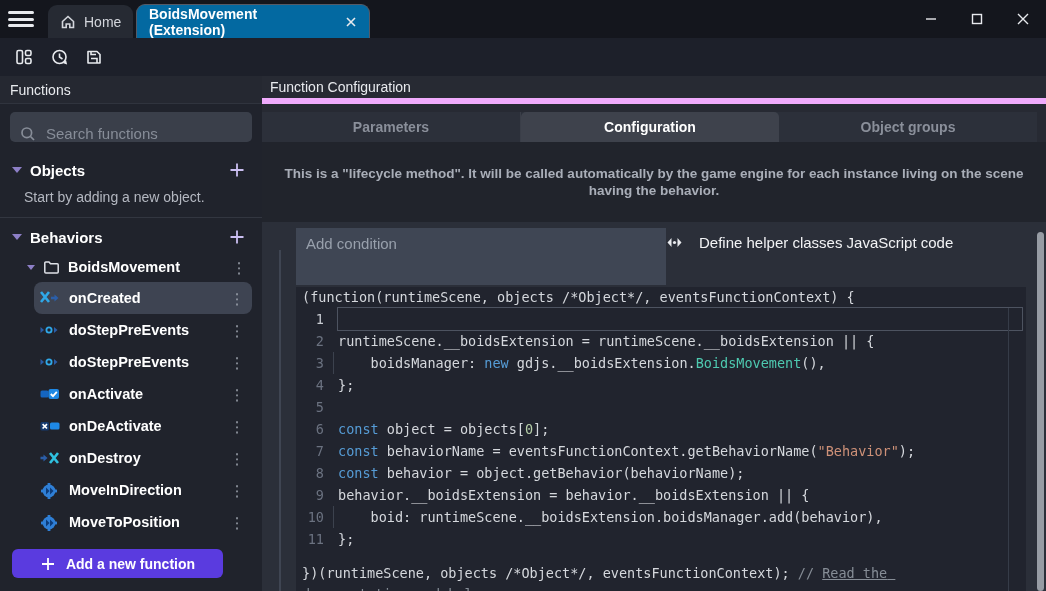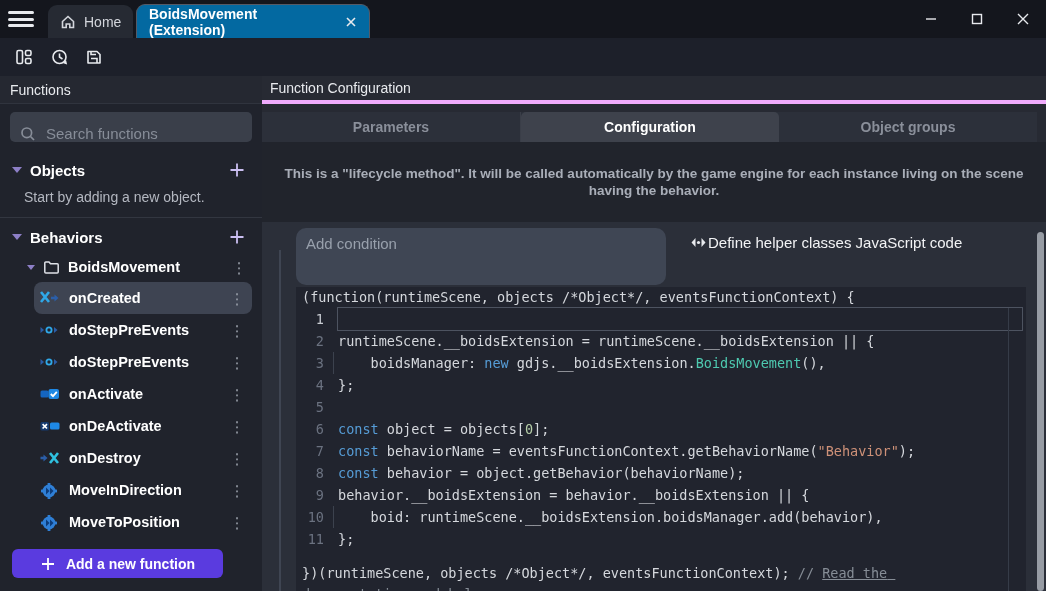--- a/index.html
+++ b/index.html
@@ -47,38 +47,38 @@
   .fn-list { position:absolute; left:0; top:206px; width:262px; }
   .fn-item { height:32px; margin:0 10px 0 34px; border-radius:8px; display:flex; align-items:center; gap:9px; padding:0 4px 0 6px; color:#fff; cursor:pointer; }
   .fn-item.selected { background:#3e4452; }
   .fn-item .fn-label { flex:1; font-size:14.5px; font-weight:bold; }
   .fn-item .kebab { margin-right:2px; }
   .fn-icon { width:20px; height:14px; flex:0 0 20px; }
   .add-fn-btn { position:absolute; left:12px; top:473px; width:211px; height:29px; background:#5a3bdf; border:none; border-radius:6px; color:#fff; font-size:14px; font-weight:bold; display:flex; align-items:center; justify-content:center; gap:10px; cursor:pointer; font-family:"Liberation Sans",sans-serif; }
 
   
   .main { position:absolute; left:262px; top:76px; width:784px; height:515px; background:#272a33; }
-  .main-header { height:28px; display:flex; align-items:center; padding-left:8px; color:#e8eaee; font-size:14px; border-bottom:4px solid #f0abfc; }
+  .main-header { height:28px; display:flex; align-items:center; padding-left:8px; color:#e8eaee; font-size:14px; border-bottom:6px solid #f0abfc; }
   .tabs { position:absolute; left:0; top:36px; width:775px; height:30px; display:flex; background:#2c303a; }
   .tab { flex:1; display:flex; align-items:center; justify-content:center; font-size:14px; font-weight:bold; color:#8a8f9a; cursor:pointer; border-right:1px solid #3a3e48; position:relative; }
   .tab:last-child { border-right:none; }
   .tab.active { background:#3e424c; color:#ffffff; border-radius:5px 5px 0 0; border-right:none; }
   .tab.active::after { content:""; position:absolute; left:0; right:0; bottom:-3px; height:3px; background:#d5cbf7; }
   .desc-strip { position:absolute; left:0; top:66px; width:784px; height:80px; background:#21242c; display:flex; flex-direction:column; align-items:center; justify-content:center; gap:2px; }
   .desc-strip div { color:#a9aeb8; font-size:13.5px; font-weight:bold; text-align:center; }
 
   
   .events { position:absolute; left:0; top:146px; width:784px; height:369px; background:#2b2f39; }
   .event-left-line { position:absolute; left:17px; top:28px; bottom:0; width:2px; background:#3f4552; }
   .evt-scrollbar { position:absolute; right:2px; top:10px; bottom:0; width:7px; border-radius:4px; background:#979ca4; cursor:grab; }
   .event-block { position:absolute; left:34px; top:6px; width:730px; }
-  .cond-col { position:absolute; left:0; top:0; width:370px; height:57px; background:#3f4654; padding:7px 10px; cursor:pointer;border-radius:10px; }
+  .cond-col { position:absolute; left:0; top:0; width:370px; height:57px; background:#3f4654; padding:7px 10px; cursor:pointer; }
   .cond-col .placeholder { color:#98a0ac; font-size:15px; }
   .act-col { position:absolute; left:370px; top:0; width:360px; height:57px; }
-  .act-row1 { display:flex; align-items:center; gap:1px; height:29px; color:#f2f3f5; font-size:15px; cursor:pointer;padding-left:24px; }
+  .act-row1 { display:flex; align-items:center; gap:16px; height:29px; color:#f2f3f5; font-size:15px; cursor:pointer; }
   .act-row2 { height:28px; display:flex; align-items:center; color:#98a0ac; font-size:15px; cursor:pointer; }
 
   
   .code { position:absolute; left:0; top:59px; width:730px; height:310px; background:#21242e; font-family:"DejaVu Sans Mono", monospace; font-size:13.5px; color:#d5d8dd; cursor:text; }
   .code-header { height:21px; line-height:21px; padding-left:6px; white-space:pre; }
   .code-row { display:flex; height:22px; line-height:22px; }
   .code-row .ln { width:42px; text-align:right; padding-right:14px; color:#6b7280; flex:0 0 42px; }
   .code-row.active .ln { color:#c8ccd2; }
   .code-row .lc { flex:1; white-space:pre; position:relative; margin-right:4px; }
   .code-row.active .lc { outline:1px solid #4d5360; }

